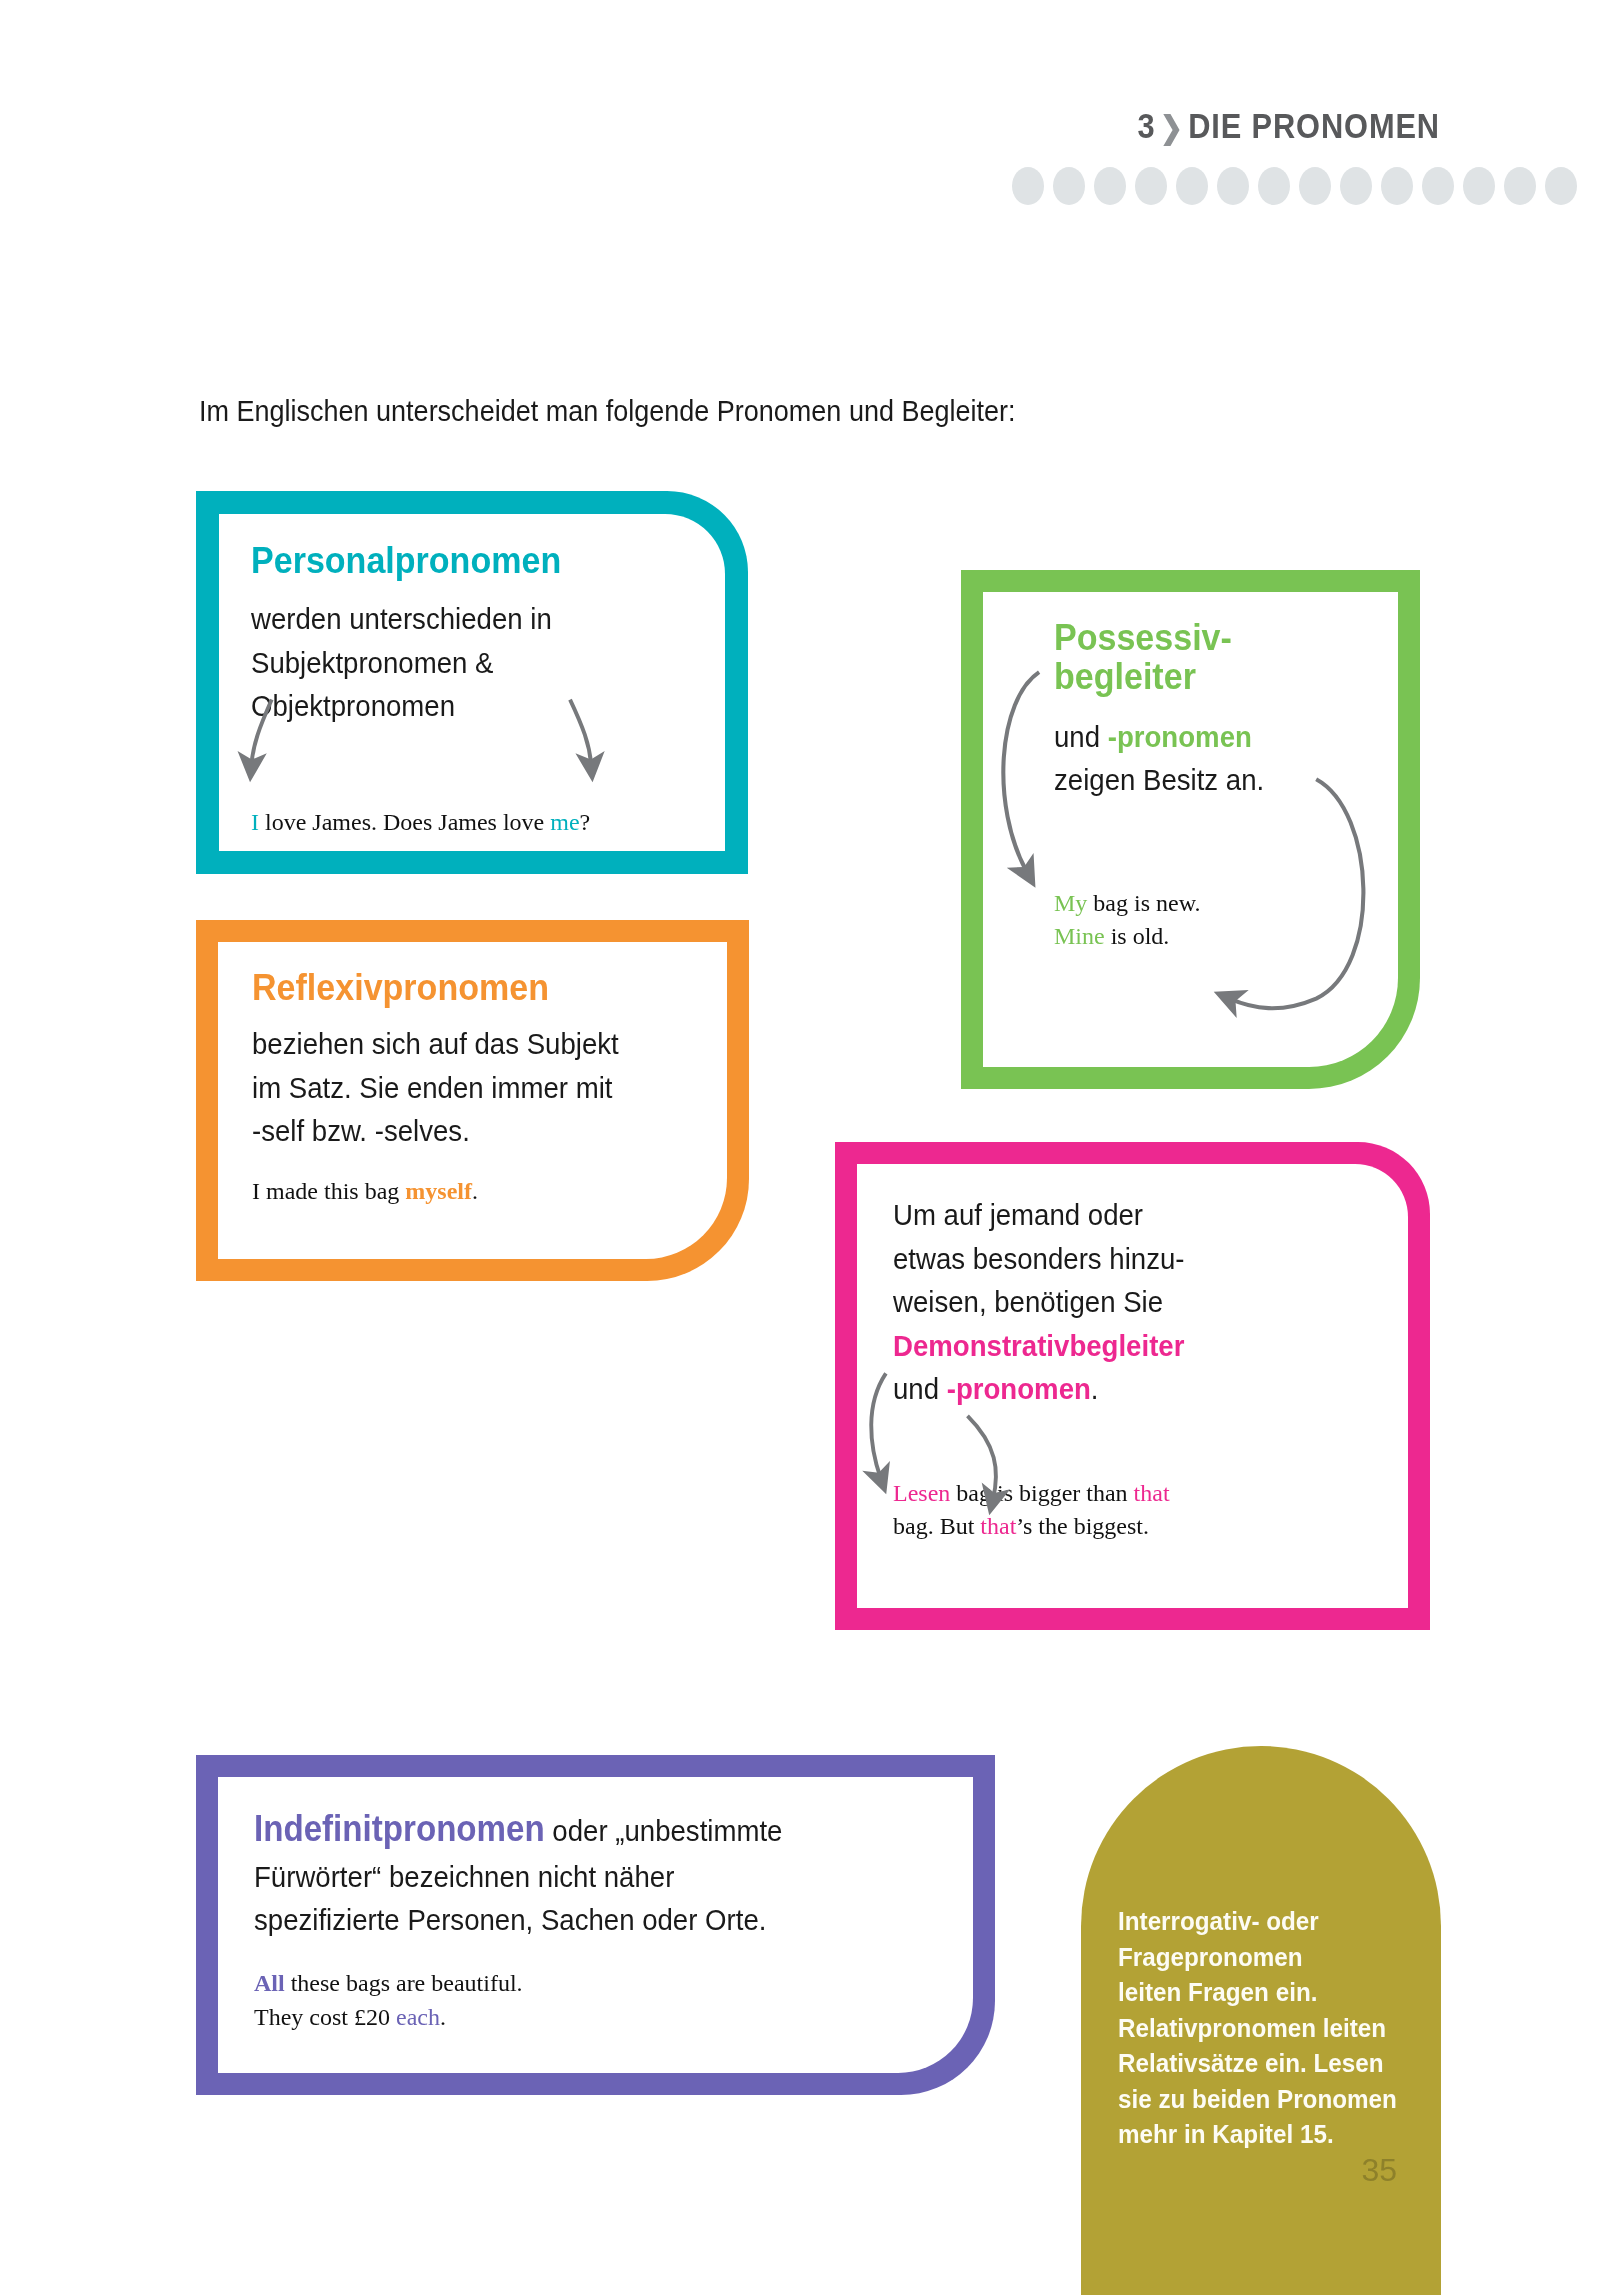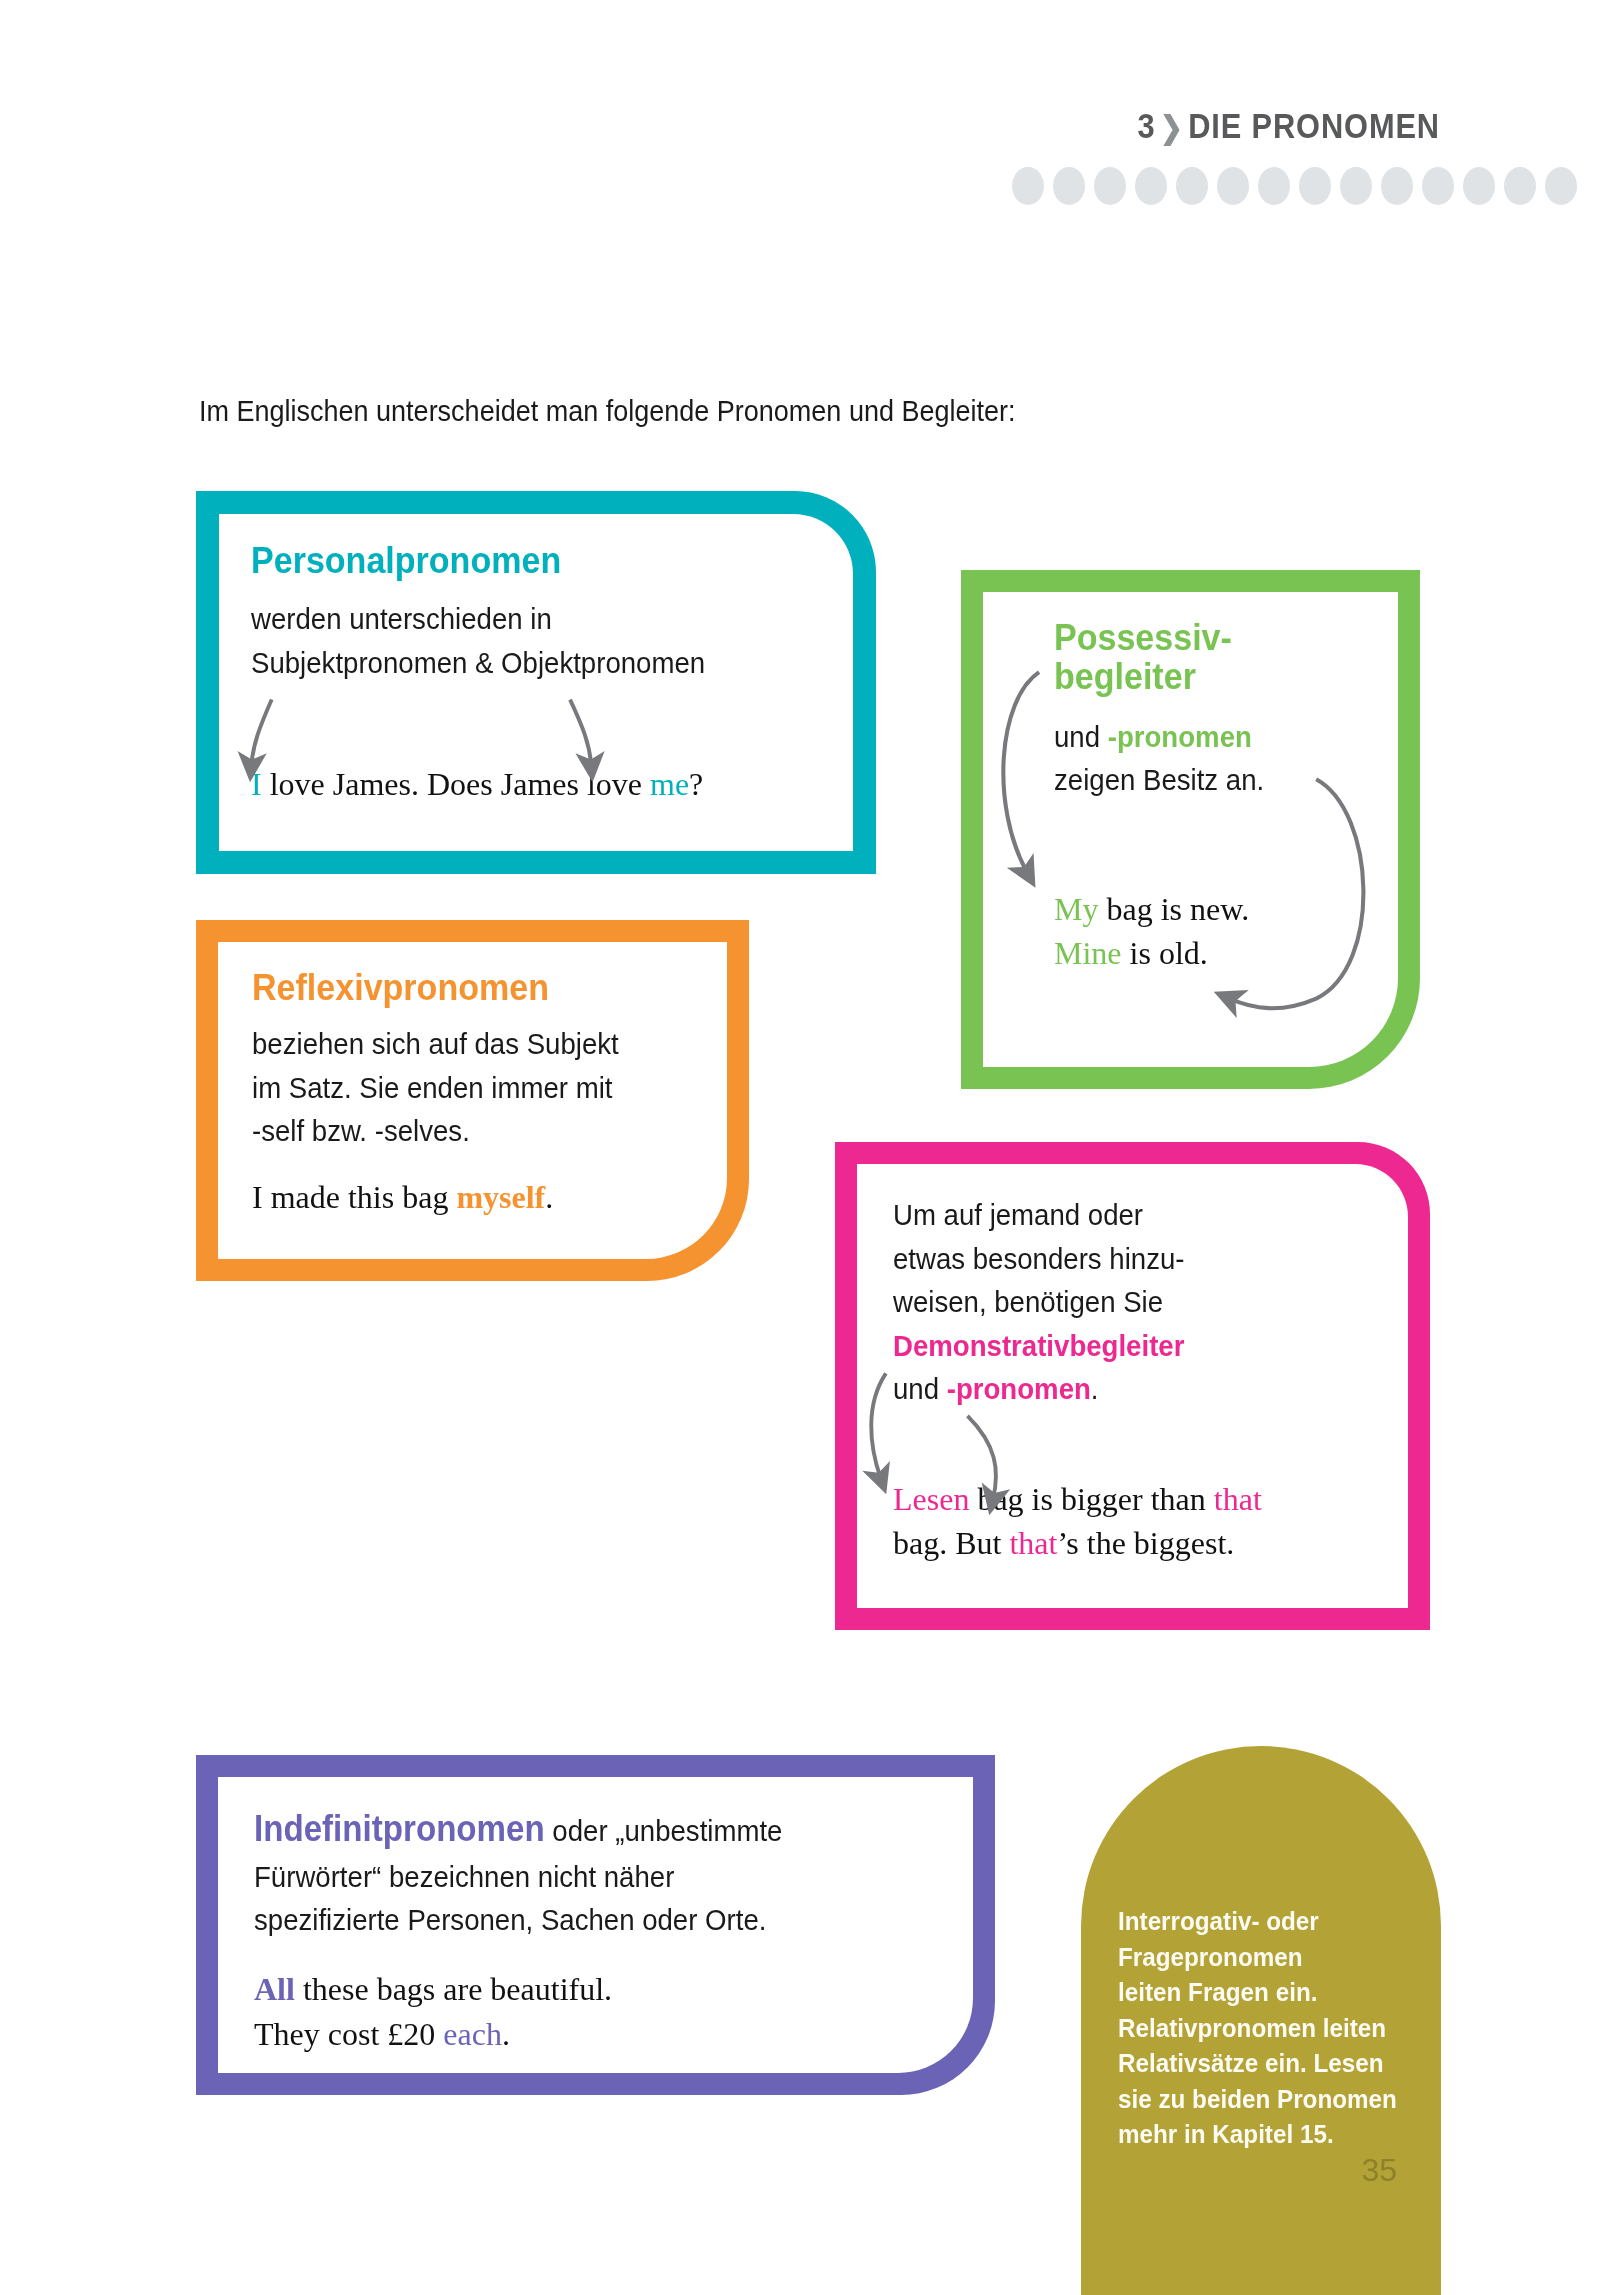--- a/index.html
+++ b/index.html
@@ -40,21 +40,21 @@
 
   
   .box{position:absolute;box-sizing:border-box;background:#fff;}
   .box .inner{position:absolute;background:#fff;overflow:visible;}
   .ttl{font-weight:bold;line-height:1.06;}
   .de{color:#1a1a1a;font-family:"Liberation Sans",sans-serif;}
   .en{font-family:"Liberation Serif",serif;color:#111;}
   .sq{transform:scaleX(.92);transform-origin:left top;}
 
   
-  #box-personal{left:196px;top:491px;width:680px;height:383px;
+  #box-personal{left:196px;top:491px;width:552px;height:383px;
     background:#00b0bd;border-radius:0 81px 0 0;}
   #box-personal .inner{left:23px;top:23px;right:23px;bottom:23px;border-radius:0 60px 0 0;}
   #box-personal .pad{position:absolute;left:32px;top:27px;right:8.5px;}
   .teal{color:#00b0bd;}
 
   
   #box-possessiv{left:961px;top:570px;width:459px;height:519px;
     background:#79c353;border-radius:0 0 111px 0;}
   #box-possessiv .inner{left:22px;top:22px;right:22px;bottom:22px;border-radius:0 0 89px 0;}
   #box-possessiv .pad{position:absolute;left:71px;top:25.5px;right:8.5px;}
@@ -86,21 +86,21 @@
     background:#b3a235;border-radius:180px 180px 0 0;padding-left:27px;}
   #box-info .pad{position:absolute;left:37px;top:158px;right:10.2px;}
   .info-txt{color:#fdfcf4;font-weight:bold;font-size:25px;line-height:1.42;
     font-family:"Liberation Sans",sans-serif;transform:scaleX(.97);transform-origin:left top;}
   .pgnum{position:absolute;right:44px;top:406px;color:#8e812a;font-size:32px;
     font-family:"Liberation Sans",sans-serif;}
 
   
   .t-big{font-size:37px;}
   .t-body{font-size:30px;line-height:1.45;}
-  .t-ex{font-size:32px;line-height:1.4;}
+  .t-ex{font-size:24px;line-height:1.4;}
 
   svg.arrows{position:absolute;left:0;top:0;overflow:visible;pointer-events:none;}
 </style>
 </head>
 <body>
 
 <div class="page">
 
   <div class="hdr-title">
     <span>3</span><span class="chev">❯</span><span>DIE PRONOMEN</span>

